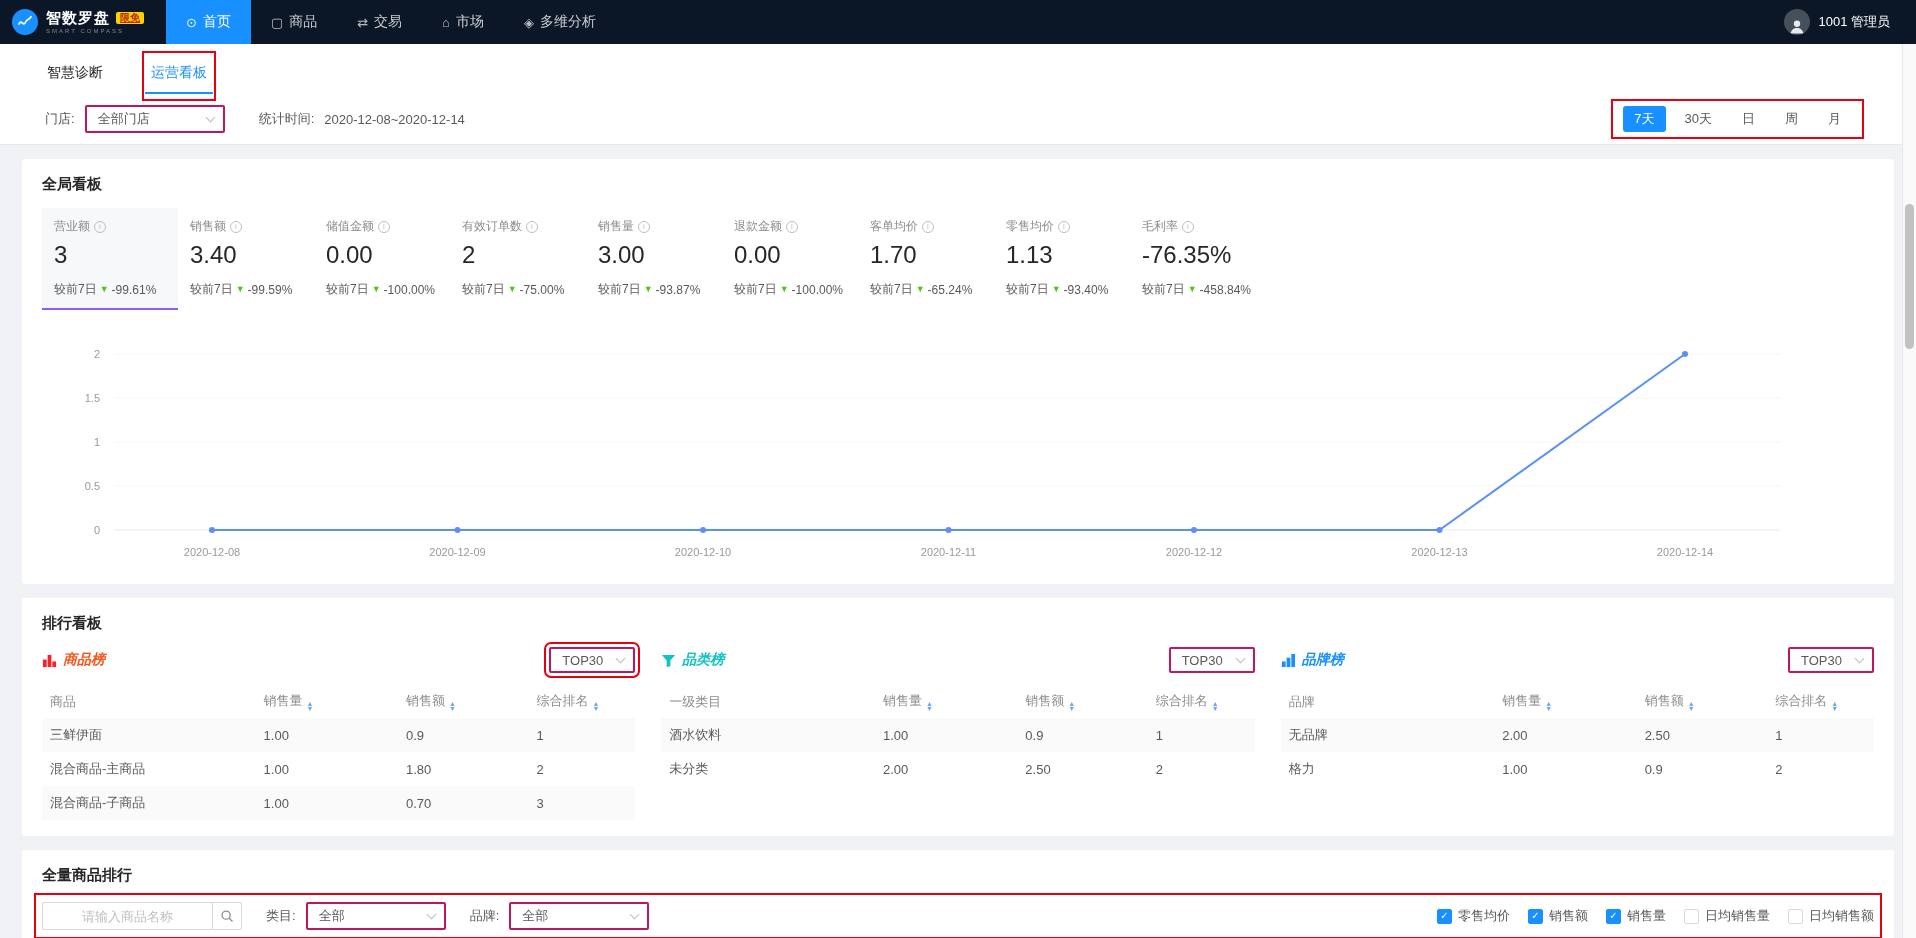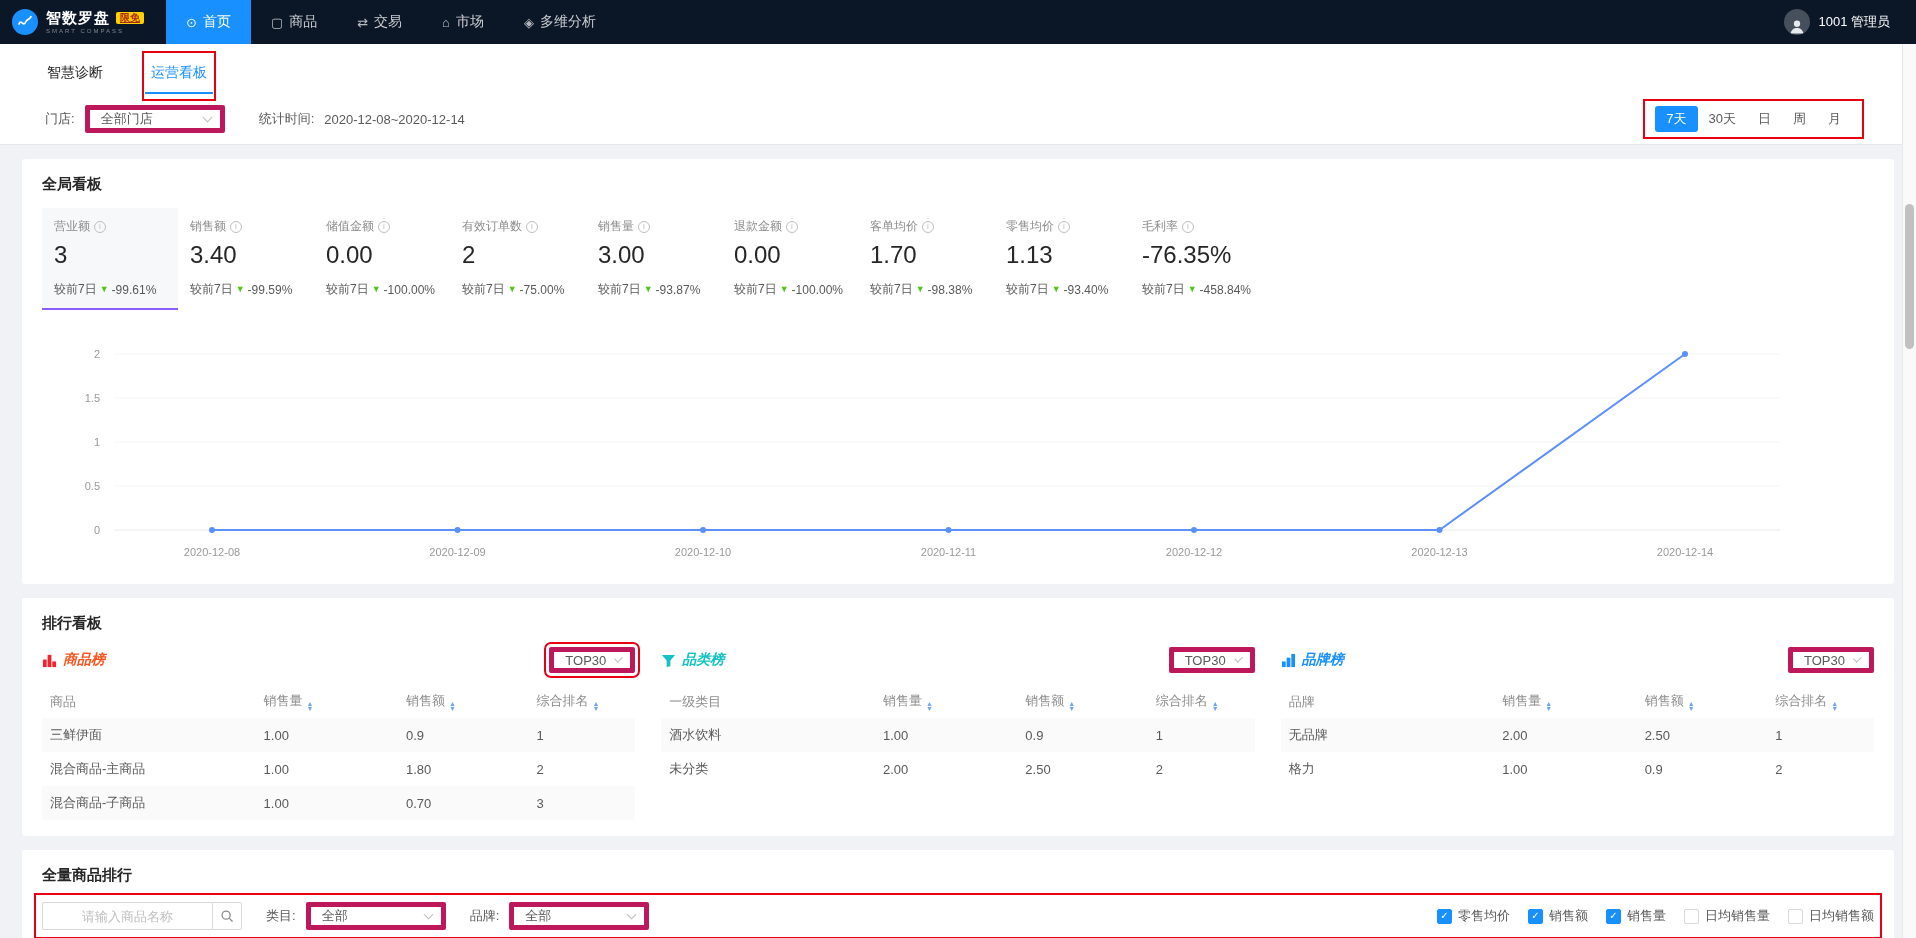--- a/index.html
+++ b/index.html
@@ -33,27 +33,27 @@
   
   .page-header { background:#fff; padding-left:45px; border-bottom:1px solid #e8e8e8; }
   .tabs-row { display:flex; gap:44px; padding-top:14px; }
   .tab { font-size:14px; color:#262626; padding:6px 2px 12px; position:relative; cursor:pointer; }
   .tab.active { color:#1890ff; }
   .tab.active::after { content:""; position:absolute; left:-4px; right:-4px; bottom:0;
     height:2px; background:#1890ff; }
   .filter-row { display:flex; align-items:center; height:50px; gap:10px; padding-right:56px; }
   .flabel { font-size:13px; color:#595959; }
   .fvalue { font-size:13px; color:#595959; }
-  .select { height:28px; border:5px solid #be185d; border-radius:2px; background:#fff;
+  .select { height:28px; border:2px solid #be185d; border-radius:2px; background:#fff;
     display:inline-flex; align-items:center; justify-content:space-between;
     padding:0 9px 0 11px; font-size:13px; color:#595959; cursor:pointer; }
   .select .chev { width:7px; height:7px; border-right:1px solid #bfbfbf;
     border-bottom:1px solid #bfbfbf; transform:rotate(45deg); margin:-3px 0 0 10px; }
   .store-select { width:140px; }
-  .range-group { margin-left:auto; display:flex; align-items:flex-end; gap:0; padding:3px 8px; }
+  .range-group { margin-left:auto; display:flex; align-items:flex-end; gap:8px; padding:3px 8px; }
   .range-btn { border:none; background:transparent; font-size:13px; color:#595959;
     padding:4px 11px; border-radius:3px; cursor:pointer; font-family:inherit; }
   .range-btn.active { background:#1890ff; color:#fff; }
   
   .card { background:#fff; margin:14px 22px 0; border-radius:3px; padding:16px 20px; }
   .card-title { font-size:15px; font-weight:bold; color:#262626; }
   
   .metrics { display:flex; margin-top:14px; }
   .metric { width:136px; padding:10px 12px 10px; cursor:pointer; }
   .metric.selected { background:#f7f8fa; border-bottom:2px solid #8b5cf6; }
@@ -261,21 +261,21 @@
     </div>
     <div class="metric">
       <div class="m-label">
           <span>客单均价</span>
           <span class="info-icon">i</span>
         </div>
       <div class="m-value">1.70</div>
       <div class="m-change">
           <span>较前7日</span>
           <span class="down-arrow">▼</span>
-          <span>-98.38%</span>
+          <span>-65.24%</span>
         </div>
     </div>
     <div class="metric">
       <div class="m-label">
           <span>零售均价</span>
           <span class="info-icon">i</span>
         </div>
       <div class="m-value">1.13</div>
       <div class="m-change">
           <span>较前7日</span>

